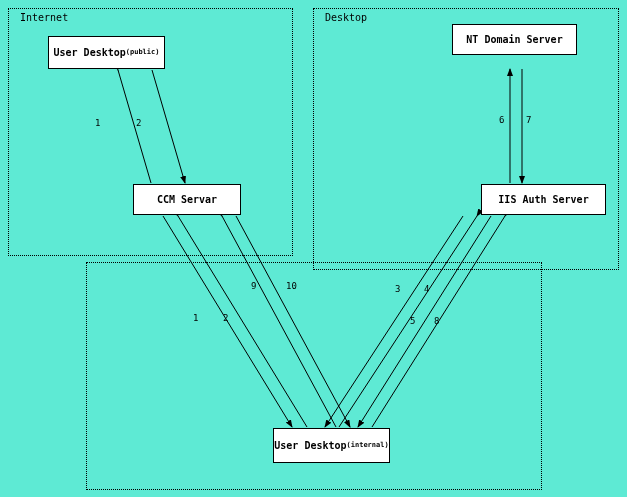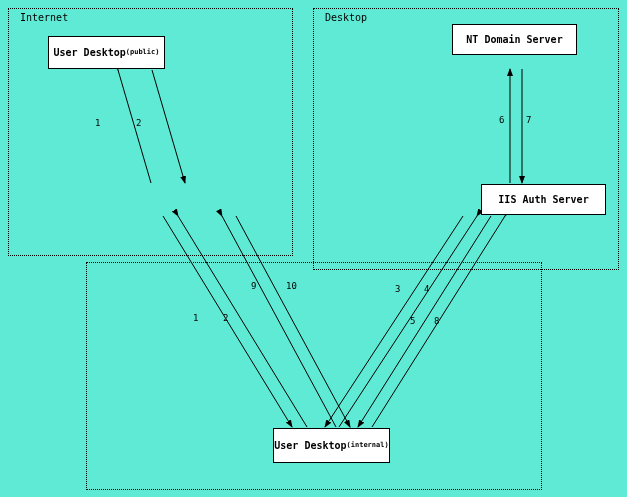--- a/index.html
+++ b/index.html
@@ -110,20 +110,23 @@
       <line x1="491" y1="216" x2="358" y2="427" marker-end="url(#arrow)"></line>
       <line x1="505" y1="216" x2="372" y2="427" marker-start="url(#arrow)"></line>
     </g>
   </svg>
 
   <div class="node" style="left:48px; top:36px; width:117px; height:33px;">
     <span class="node-title">User Desktop</span>
     <span class="node-sub">(public)</span>
   </div>
 
+  <div class="node" style="left:133px; top:184px; width:108px; height:31px;">
+    <span class="node-title">CCM Servar</span>
+  </div>
 
   <div class="node" style="left:452px; top:24px; width:125px; height:31px;">
     <span class="node-title">NT Domain Server</span>
   </div>
 
   <div class="node" style="left:452px; top:184px; width:125px; height:31px;margin-left:29px;">
     <span class="node-title">IIS Auth Server</span>
   </div>
 
   <div class="node" style="left:273px; top:428px; width:117px; height:35px;">

